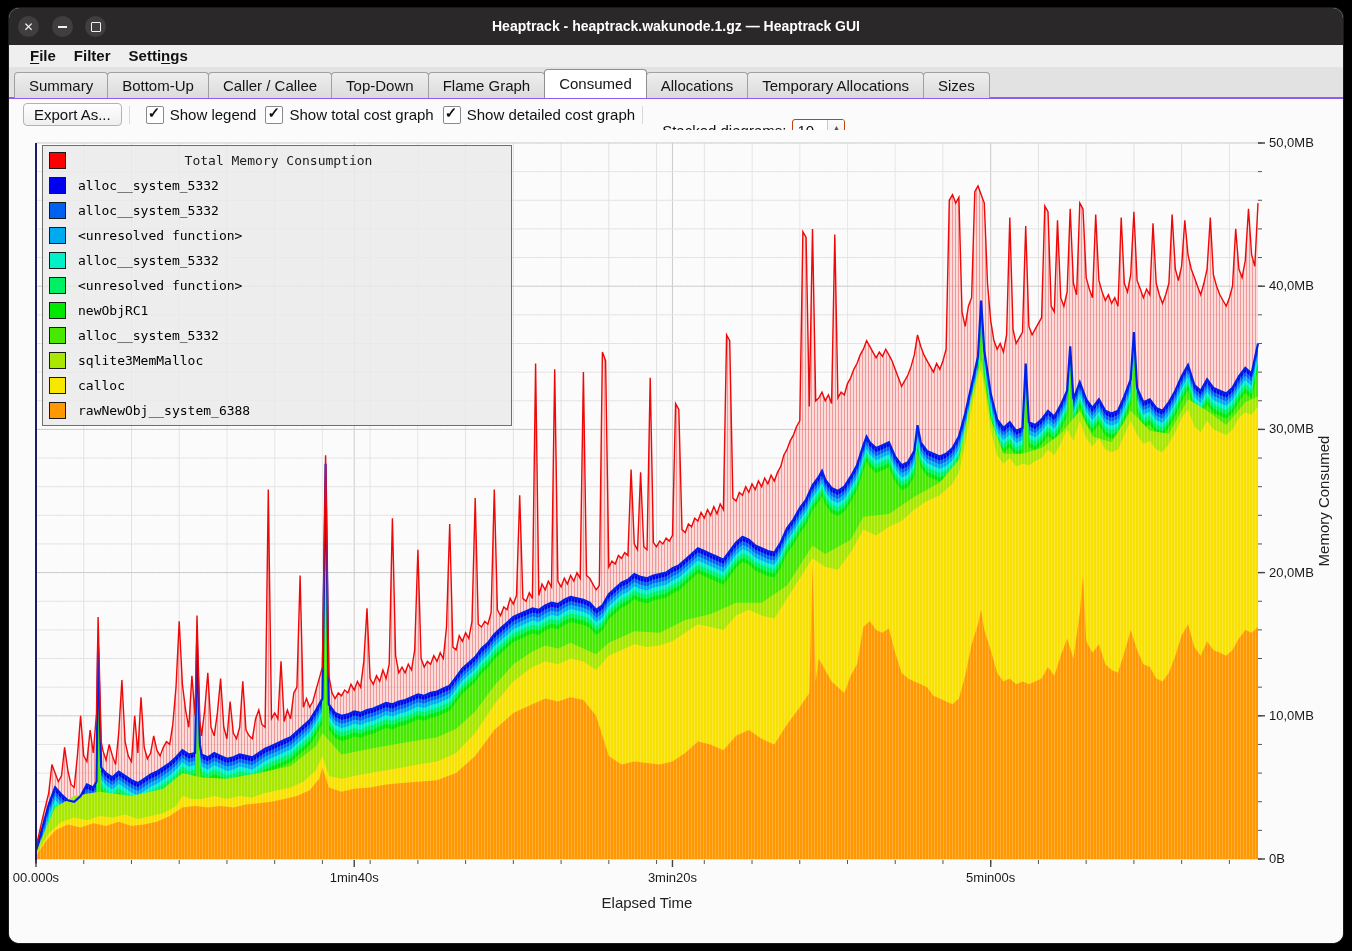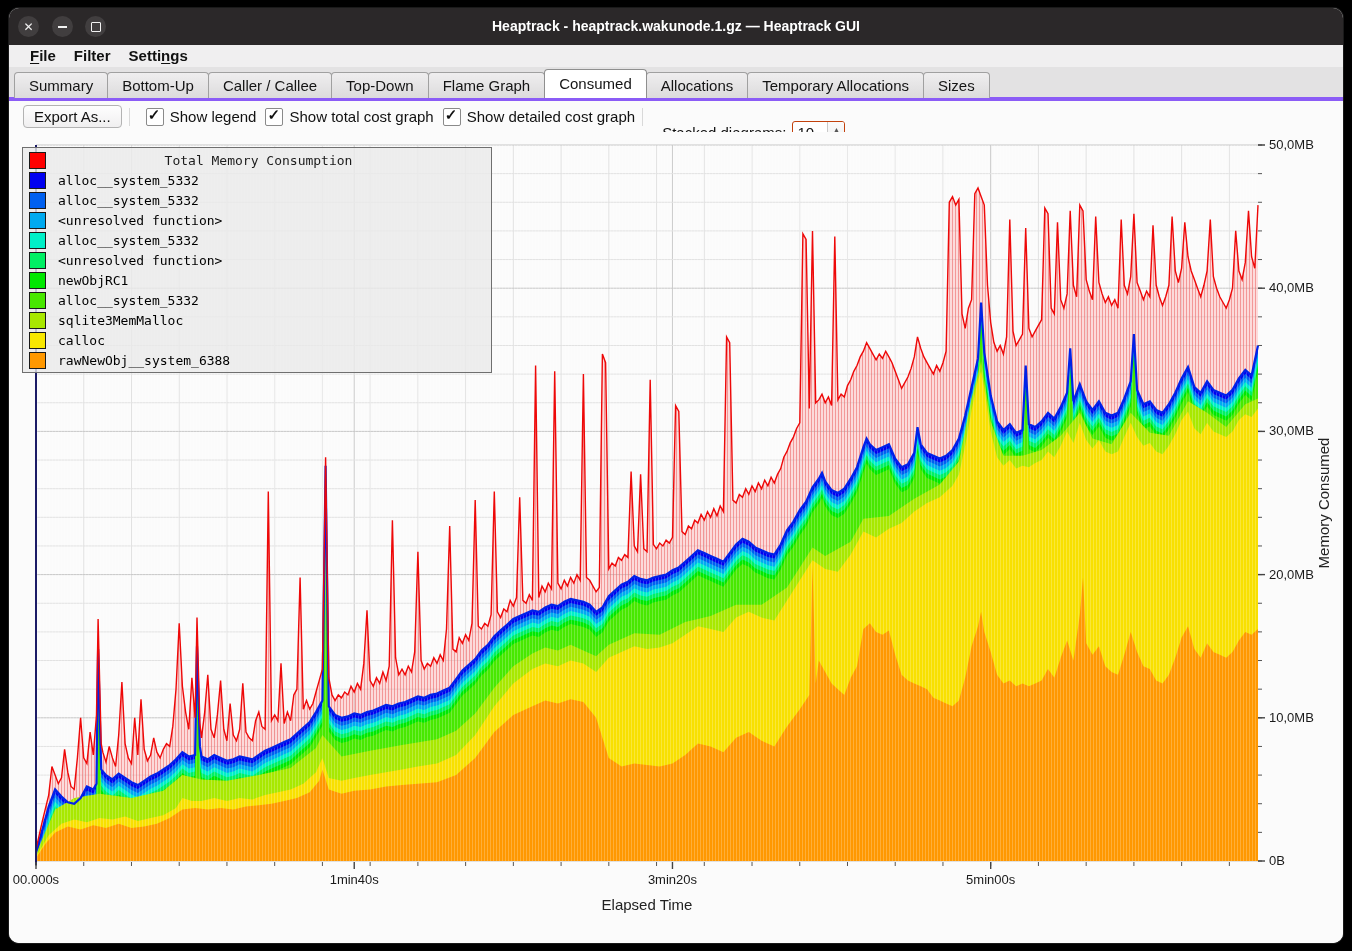--- a/index.html
+++ b/index.html
@@ -15,21 +15,21 @@
   #btn-max{left:76px;}
   #btn-min .bar{width:9px;height:2px;background:#f2f2f2;}
   #btn-max .box{width:8px;height:8px;border:1.5px solid #f2f2f2;border-radius:1px;}
   #win-title{position:absolute;left:0;right:0;top:0;height:37px;line-height:37px;text-align:center;
     color:#ffffff;font-size:14px;font-weight:bold;}
   
   #menubar{height:22px;background:#f0eff0;display:flex;align-items:flex-end;padding-left:12px;font-size:15px;color:#111;font-weight:bold;}
   .menu-item{padding:0 9px;height:22px;line-height:21px;}
   .menu-item .mn{text-decoration:underline;text-underline-offset:2px;}
   
-  #tabbar{height:30px;background:#e3e2e3;border-bottom:4px solid #8b5cf6;display:flex;align-items:flex-end;padding-left:5px;position:relative;}
+  #tabbar{height:30px;background:#e3e2e3;border-bottom:2px solid #8b5cf6;display:flex;align-items:flex-end;padding-left:5px;position:relative;}
   .tab{position:relative;height:25px;line-height:25px;padding:0 14px;font-size:15px;color:#141414;
     background:linear-gradient(#efeeef,#dcdbdc);border:1px solid #a0a0a0;border-bottom:none;
     border-radius:4px 4px 0 0;margin-right:-1px;bottom:-1px;}
   .tab.active{background:#ffffff;height:28px;line-height:28px;z-index:2;border-color:#8f8f8f;}
   
   #toolbar{height:31px;background:#fbfbfb;display:flex;align-items:center;padding-left:14px;font-size:15px;color:#111;}
   #export-btn{height:23px;line-height:22px;padding:0 10px;border:1px solid #b3b3b3;border-radius:4px;
     background:linear-gradient(#fefefe,#f0eff0);font-size:15px;color:#111;}
   .tb-sep{width:1px;height:18px;background:#d9d9d9;margin:0 7px;}
   .tb-check{display:flex;align-items:center;margin-left:9px;}
@@ -38,21 +38,21 @@
   #stacked-group{display:flex;align-items:center;margin-left:12px;margin-top:32px;}
   #spinbox{display:flex;margin-left:6px;border:1px solid #c2410c;border-radius:3px;background:#fff;height:22px;overflow:hidden;}
   #spin-value{width:26px;text-align:left;padding:0 4px;line-height:22px;font-size:15px;color:#111;}
   #spin-arrows{width:16px;background:linear-gradient(#fbfbfb,#ededed);border-left:1px solid #c9c9c9;
     display:flex;flex-direction:column;align-items:center;justify-content:center;color:#555;}
   #spin-arrows span{font-size:7px;line-height:6px;}
   
   #chart-area{position:relative;height:815px;background:#fbfbfb;}
   #chart-svg{position:absolute;left:0;top:0;}
   
-  #legend{position:absolute;left:13px;top:15px;width:470px;height:226px;background:rgba(234,234,234,0.8);
+  #legend{position:absolute;left:33px;top:15px;width:470px;height:281px;background:rgba(234,234,234,0.8);
     border:1px solid #6f6f6f;display:flex;flex-direction:column;box-sizing:border-box;padding:2px 0;}
   .lg-row{flex:1;display:flex;align-items:center;padding-left:6px;}
   .lg-swatch{width:15px;height:15px;border:1px solid #1a1a1a;flex:none;}
   .lg-label{margin-left:12px;font-family:"DejaVu Sans Mono",monospace;font-size:13px;color:#000000;white-space:pre;}
   .lg-title{flex:1;text-align:center;font-family:"DejaVu Sans Mono",monospace;font-size:13px;color:#1c1c1c;padding-right:20px;}
 </style>
 </head>
 <body>
 
 <div id="window">

